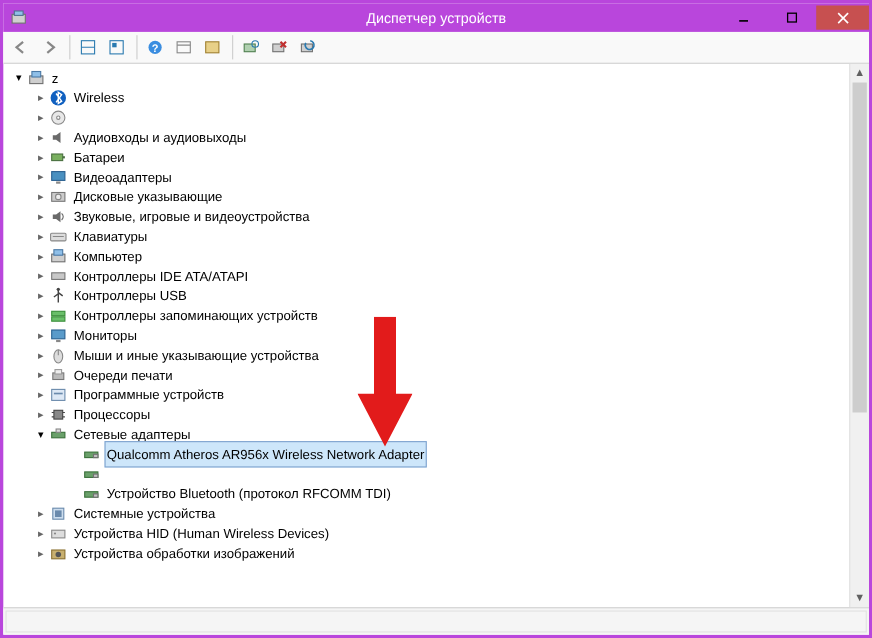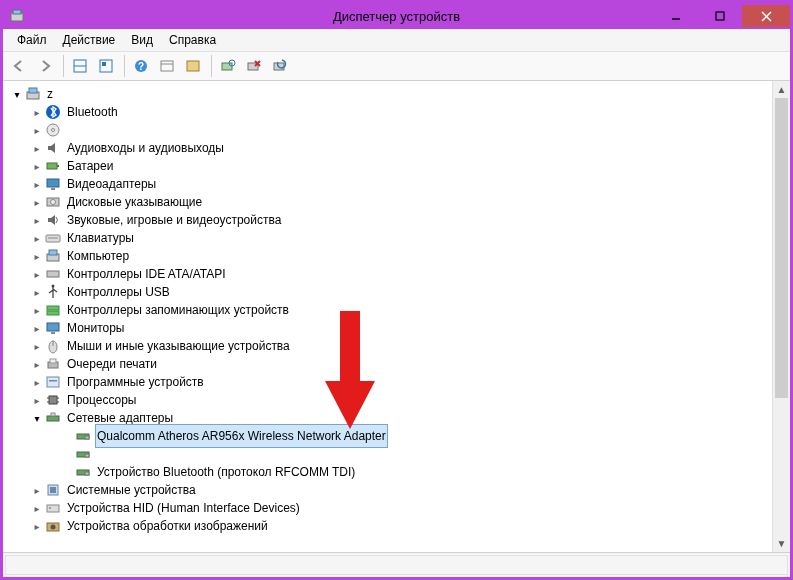--- a/index.html
+++ b/index.html
@@ -28,21 +28,21 @@
     position: relative;
   }
   .titlebar-icon {
     margin-left: 6px;
     width: 16px; height: 16px;
   }
   .titlebar-title {
     position: absolute;
     left: 0; right: 0;
     text-align: center;
-    color: #000000;
+    color: #ffffff;
     font-size: 13px;
     pointer-events: none;
   }
   .window-controls {
     margin-left: auto;
     display: flex;
     height: 22px;
   }
   .win-btn {
     width: 44px;
@@ -187,26 +187,20 @@
         </div>
       <div class="win-btn close">
           <svg width="11" height="11">
             <line x1="1" y1="1" x2="10" y2="10" stroke="#fff" stroke-width="1.5"></line>
             <line x1="10" y1="1" x2="1" y2="10" stroke="#fff" stroke-width="1.5"></line>
           </svg>
         </div>
     </div>
   </div>
 
-  <div class="menubar">
-    <div class="menu-item">Файл</div>
-    <div class="menu-item">Действие</div>
-    <div class="menu-item">Вид</div>
-    <div class="menu-item">Справка</div>
-  </div>
 
   <div class="toolbar">
     <div class="tool-btn">
         <svg width="16" height="16">
           <path d="M10 3 L4 8 L10 13" fill="none" stroke="#888" stroke-width="2"></path>
         </svg>
       </div>
     <div class="tool-btn">
         <svg width="16" height="16">
           <path d="M6 3 L12 8 L6 13" fill="none" stroke="#888" stroke-width="2"></path>
@@ -286,21 +280,21 @@
         </div>
         <div class="row">
           <span class="indent" style="width: 24px;"></span>
           <span class="toggle">▸</span>
           <span class="node-icon">
             <svg width="16" height="16">
               <circle cx="8" cy="8" r="7" fill="#1060c0"></circle>
               <path d="M6 4 L11 11 L8 13 L8 3 L11 5 L6 12" fill="none" stroke="#fff" stroke-width="1.3"></path>
             </svg>
           </span>
-          <span class="node-label">Bluetooth</span>
+          <span class="node-label">Wireless</span>
         </div>
         <div class="row">
           <span class="indent" style="width: 24px;"></span>
           <span class="toggle">▸</span>
           <span class="node-icon">
             <svg width="16" height="16">
               <circle cx="8" cy="8" r="6" fill="#e8e8e8" stroke="#888"></circle>
               <circle cx="8" cy="8" r="1.5" fill="#fff" stroke="#888"></circle>
             </svg>
           </span>
@@ -527,21 +521,21 @@
         </div>
         <div class="row">
           <span class="indent" style="width: 24px;"></span>
           <span class="toggle">▸</span>
           <span class="node-icon">
             <svg width="16" height="16">
               <rect x="2" y="5" width="12" height="7" fill="#ddd" stroke="#888"></rect>
               <circle cx="5" cy="8" r="1" fill="#888"></circle>
             </svg>
           </span>
-          <span class="node-label">Устройства HID (Human Interface Devices)</span>
+          <span class="node-label">Устройства HID (Human Wireless Devices)</span>
         </div>
         <div class="row">
           <span class="indent" style="width: 24px;"></span>
           <span class="toggle">▸</span>
           <span class="node-icon">
             <svg width="16" height="16">
               <rect x="2" y="5" width="12" height="8" fill="#c8b070" stroke="#8a7030"></rect>
               <circle cx="8" cy="9" r="2.5" fill="#555"></circle>
             </svg>
           </span>

